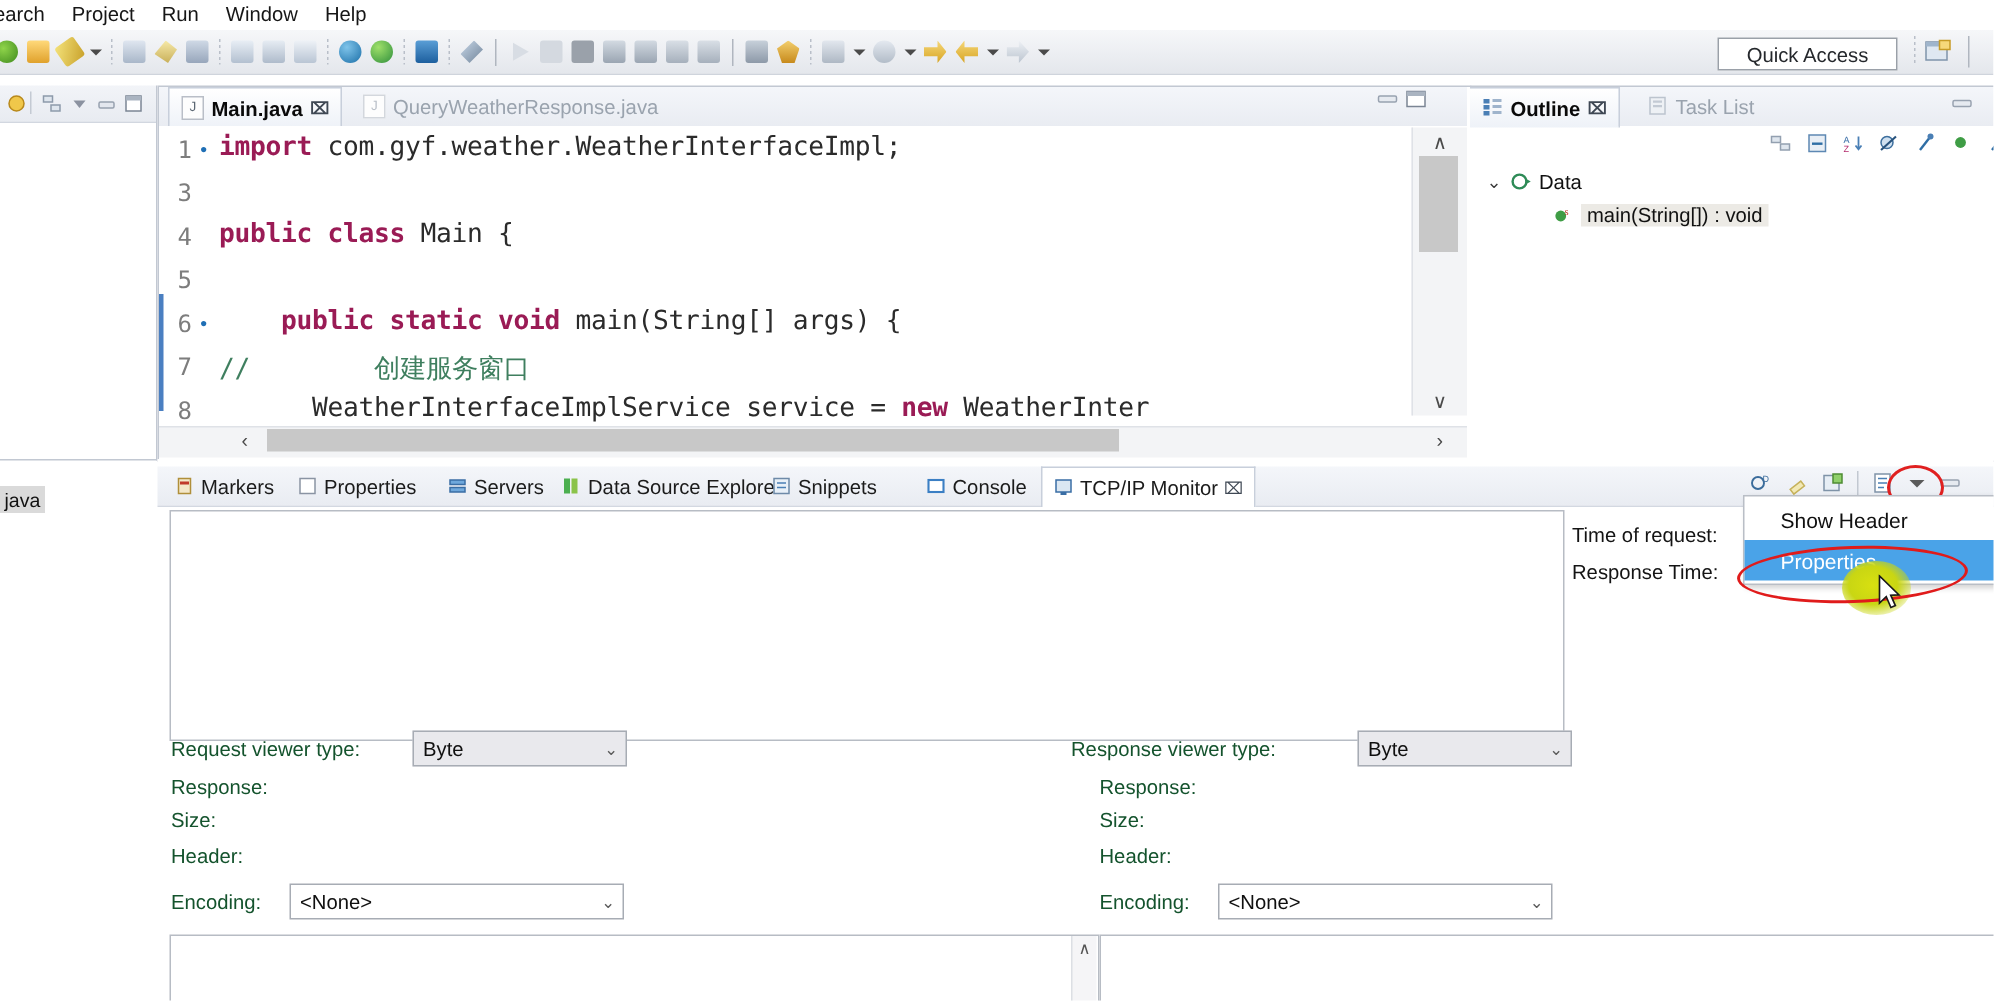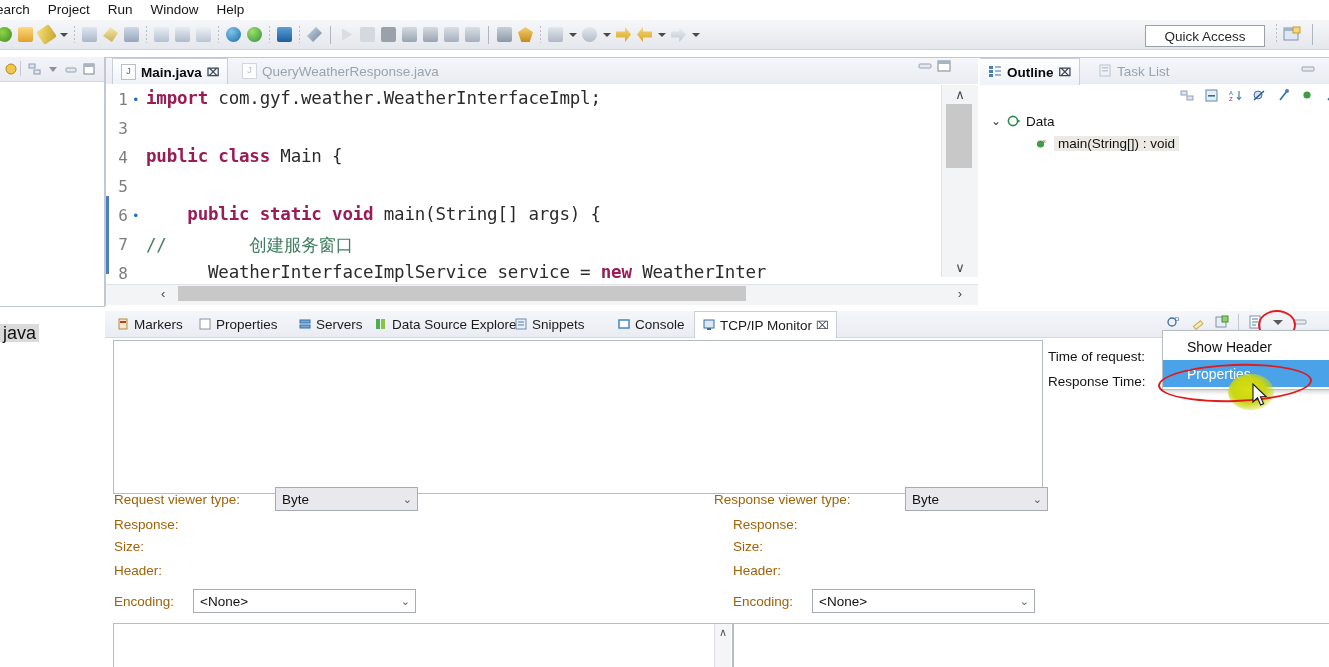--- a/index.html
+++ b/index.html
@@ -38,21 +38,21 @@
   #persp-icon{right:28px;top:26px;width:18px;height:17px;}
   #persp-bar{right:16px;top:24px;width:1px;height:21px;background:#b0b6bf;}
 
   
   #leftpanel{left:0;top:57px;width:104px;height:249px;background:#ffffff;
     border-right:1px solid #c2c8d2;border-bottom:1px solid #c2c8d2;}
   #lefttabbar{left:0;top:57px;width:104px;height:24px;
     background:linear-gradient(to bottom,#f2f4f8,#e8ebf1);border-bottom:1px solid #d2d7e0;}
   .lti{position:absolute;width:14px;height:14px;top:5px;}
   #leftjava{left:0;top:324px;height:18px;background:#dadada;display:flex;align-items:center;
-    padding:0 3px;font-size:18px;color:#111;}
+    padding:0 3px;font-size:13px;color:#111;}
 
   
   #editorwrap{left:105px;top:57px;width:874px;height:249px;background:#ffffff;
     border:1px solid #c2c8d2;}
   #edtabbar{left:106px;top:58px;width:872px;height:26px;
     background:linear-gradient(to bottom,#f4f6fa,#e9ecf2);}
   .edtab{position:absolute;top:0;height:26px;display:flex;align-items:center;gap:5px;
     padding:0 8px;font-size:13.5px;white-space:nowrap;}
   .edtab.active{background:linear-gradient(to bottom,#ffffff,#eef2f8);
     border-top:1px solid #c8cfdb;border-left:1px solid #c8cfdb;border-right:1px solid #c8cfdb;
@@ -118,21 +118,21 @@
   #viewmenu-chev:after{content:"";position:absolute;left:2px;top:5px;
     border-left:5px solid transparent;border-right:5px solid transparent;border-top:5px solid #5a5a5a;}
   #bt-minimize{width:14px;height:12px;}
   #redcircle{left:1258px;top:310px;width:34px;height:26px;border:2px solid #e02020;border-radius:50%;}
 
   
   #monlist{left:113px;top:340px;width:928px;height:152px;background:#ffffff;border:1px solid #b7bcc4;}
   #detaillabels{left:1048px;top:344px;width:280px;font-size:13.5px;color:#141414;line-height:25px;}
 
   
-  .vlabel{position:absolute;font-size:13.5px;color:#a16207;white-space:nowrap;}
+  .vlabel{position:absolute;font-size:13.5px;color:#14532d;white-space:nowrap;}
   .combo{position:absolute;height:22px;border:1px solid #a7acb4;background:#e9e9ed;
     display:flex;align-items:center;justify-content:space-between;padding:0 5px 0 6px;
     font-size:13.5px;color:#101010;}
   .combo.white{background:#ffffff;}
   .cchev{font-size:11px;color:#5c5c5c;margin-left:8px;}
   .textarea{position:absolute;background:#ffffff;border:1px solid #b7bcc4;}
   .tascroll{position:absolute;width:17px;background:#f5f5f7;border-left:1px solid #dcdfe4;
     display:flex;align-items:flex-start;justify-content:center;font-size:11px;color:#555;padding-top:2px;}
 
   

